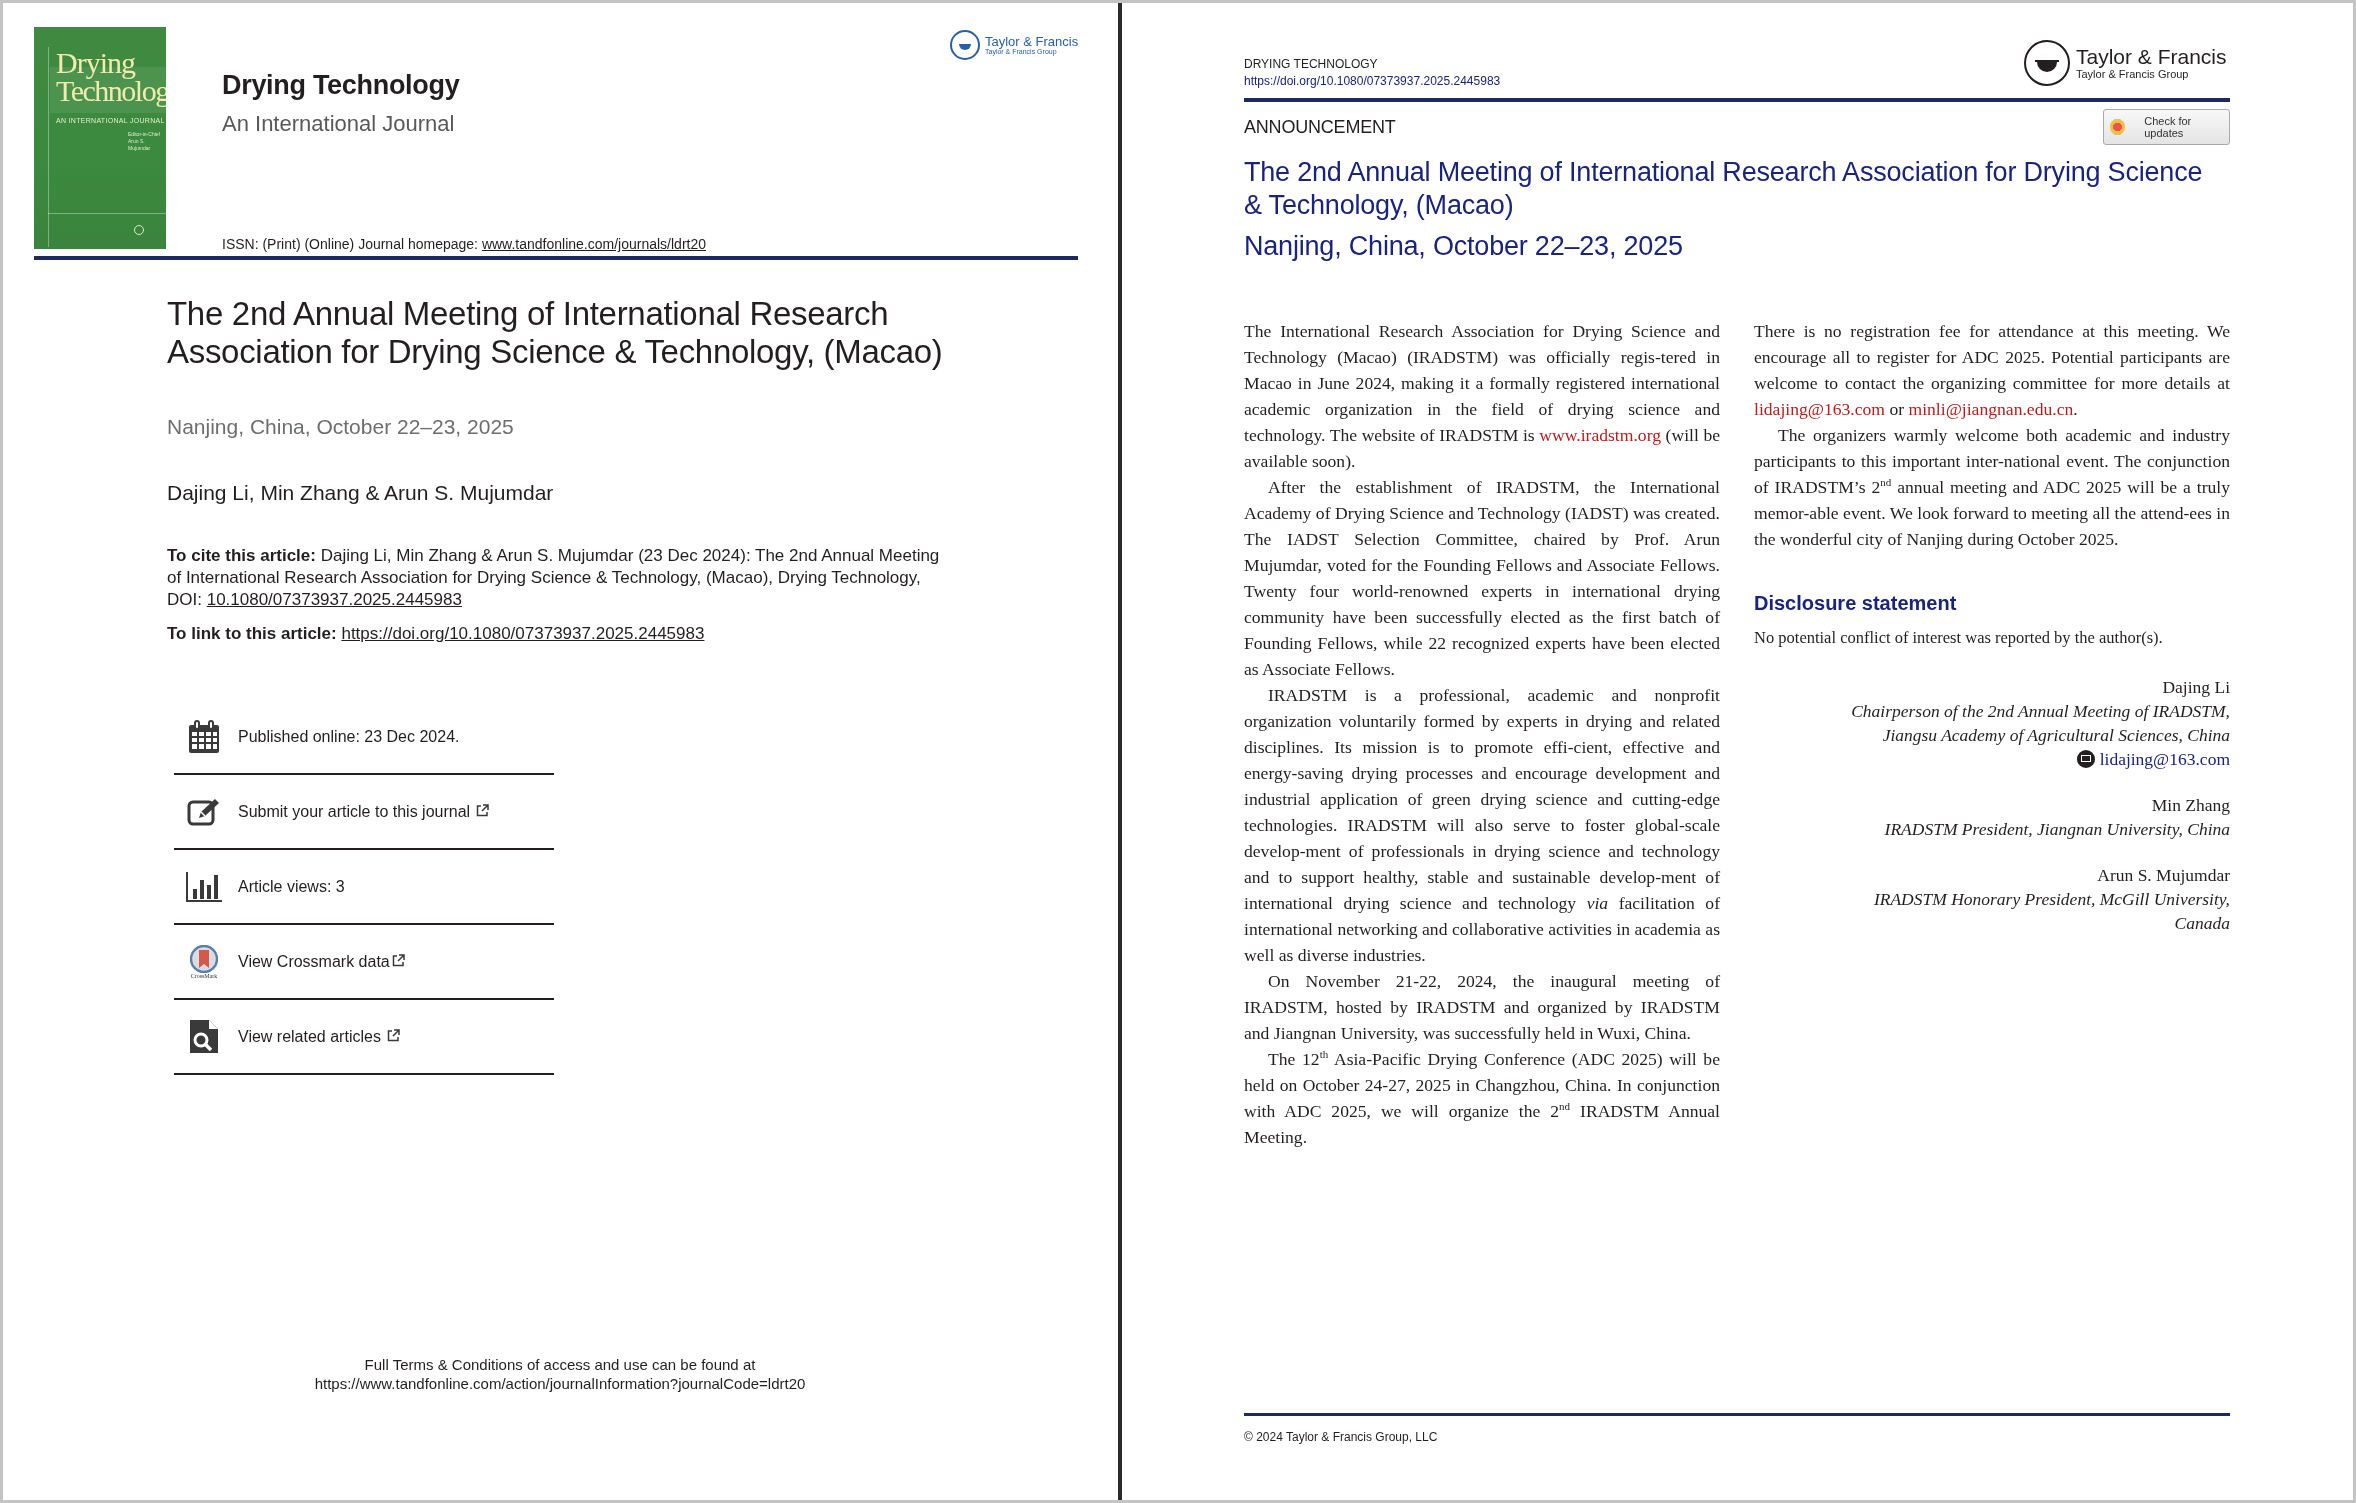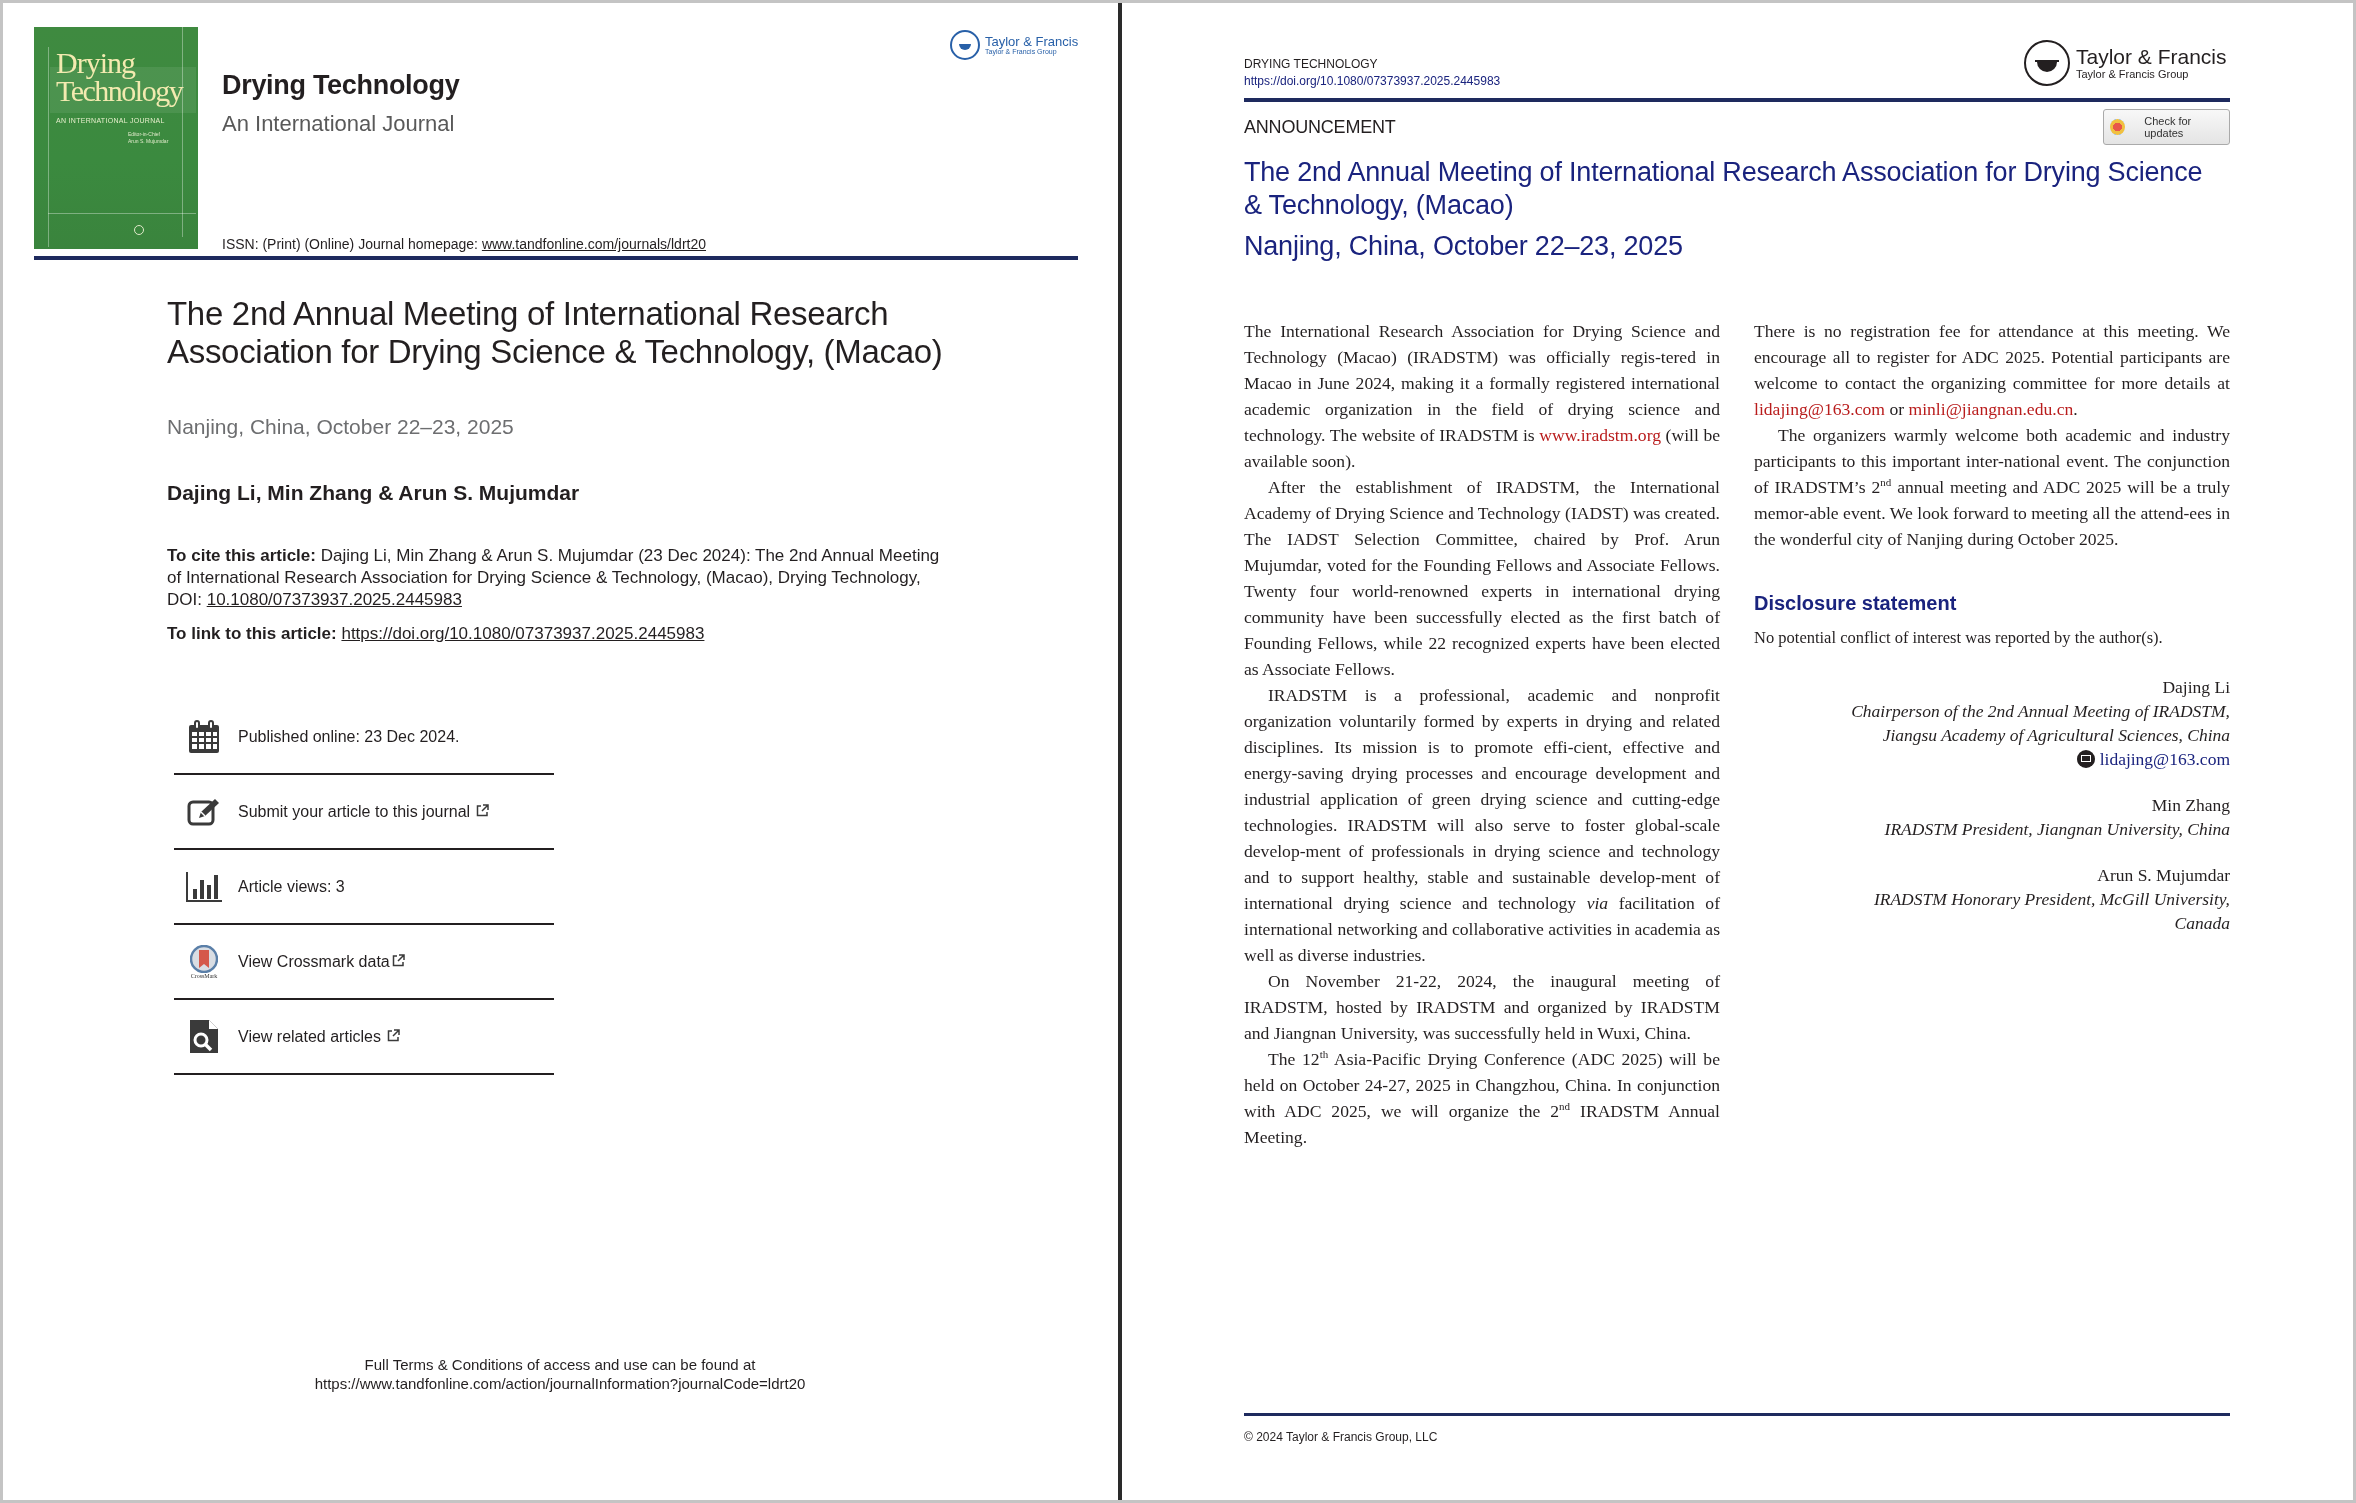--- a/index.html
+++ b/index.html
@@ -4,21 +4,21 @@
 <style>
   * { box-sizing: border-box; margin: 0; padding: 0; }
   html, body { width: 2356px; height: 1503px; overflow: hidden; background: #c4c4c4; }
   body { position: relative; font-family: "Liberation Sans", sans-serif; color: #231f20; }
   .page { position: absolute; background: #fff; top: 3px; height: 1497px; }
   #left-page { left: 3px; width: 1115px; }
   #right-page { left: 1122px; width: 1231px; }
   #divider { position: absolute; left: 1118px; top: 3px; width: 4px; height: 1497px; background: #2a2a2a; }
 
   
-  .cover { position: absolute; left: 34px; top: 27px; width: 164px; height: 222px; background: linear-gradient(180deg,#3f8a40 0%,#3b8a3f 60%,#3a843d 100%); overflow: hidden; }
+  .cover { position: absolute; left: 34px; top: 27px; width: 132px; height: 222px; background: linear-gradient(180deg,#3f8a40 0%,#3b8a3f 60%,#3a843d 100%); overflow: hidden; }
   .cover .vline1 { position:absolute; left: 14px; top: 20px; width:1px; height:200px; background: rgba(255,255,255,.35); }
   .cover .vline2 { position:absolute; left: 148px; top: 0; width:1px; height:210px; background: rgba(255,255,255,.35); }
   .cover .band { position:absolute; left: 16px; top: 40px; width: 146px; height: 46px; background: rgba(255,255,255,.08); }
   .cover .t1 { position:absolute; left: 22px; top: 22px; font-family:"Liberation Serif", serif; font-size: 30px; line-height: 28px; color:#f3eab0; letter-spacing:-1px; }
   .cover .t2 { position:absolute; left: 22px; top: 50px; font-family:"Liberation Serif", serif; font-size: 30px; line-height: 28px; color:#f3eab0; letter-spacing:-1.5px; }
   .cover .t3 { position:absolute; left: 22px; top: 90px; font-size: 7px; color:#e5eecb; letter-spacing: .3px; }
   .cover .t4 { position:absolute; left: 94px; top: 104px; font-size: 5px; color:#dfe9c9; line-height: 7px; }
   .cover .hline { position:absolute; left: 14px; top: 186px; width: 148px; height:1px; background: rgba(255,255,255,.35); }
   .cover .logo { position:absolute; left: 100px; top: 198px; width: 10px; height:10px; border:1px solid #dfe9c9; border-radius:50%; }
 
@@ -28,21 +28,21 @@
   .jt-issn a { color:#231f20; text-decoration: underline; }
   .tf-small { position:absolute; left: 950px; top: 30px; display:flex; align-items:center; gap:5px; }
   .tf-small .circ { width: 30px; height: 30px; border: 2px solid #2860a8; border-radius:50%; position:relative; }
   .tf-small .circ::after { content:""; position:absolute; left:7px; top:12px; width:12px; height:6px; background:#2860a8; border-radius: 0 0 6px 6px; }
   .tf-small .name { font-size: 13px; color:#2860a8; line-height: 13px; }
   .tf-small .grp { font-size: 7px; color:#2860a8; }
   .left-rule { position:absolute; left: 34px; top: 256px; width: 1044px; height: 4px; background: #1e2a5e; }
 
   .art-title { position:absolute; left: 167px; top: 295px; width: 820px; font-size: 33px; line-height: 38px; color: #231f20; letter-spacing: -.3px; }
   .art-loc { position:absolute; left: 167px; top: 415px; font-size: 21px; color: #6d6e70; }
-  .art-authors { position:absolute; left: 167px; top: 481px; font-size: 21px; font-weight: bold; color: #231f20; }
+  .art-authors { position:absolute; left: 167px; top: 481px; font-size: 21px; font-weight: normal; color: #231f20; }
   .cite { position:absolute; left: 167px; top: 545px; width: 790px; font-size: 17px; line-height: 22px; color: #231f20; }
   .cite b { font-weight: bold; }
   .cite a, .link a { color:#231f20; text-decoration: underline; }
   .link { position:absolute; left: 167px; top: 624px; font-size: 17px; color:#231f20; }
 
   .meta-list { position:absolute; left: 174px; top: 700px; width: 380px; }
   .meta-item { height: 75px; display:flex; align-items:center; border-bottom: 2px solid #231f20; position: relative; }
   .meta-item:last-child { }
   .meta-item .ico { width: 40px; height: 36px; margin-left: 10px; margin-right: 14px; display:flex; align-items:center; justify-content:center; }
   .meta-item .txt { font-size: 16px; color:#231f20; }

